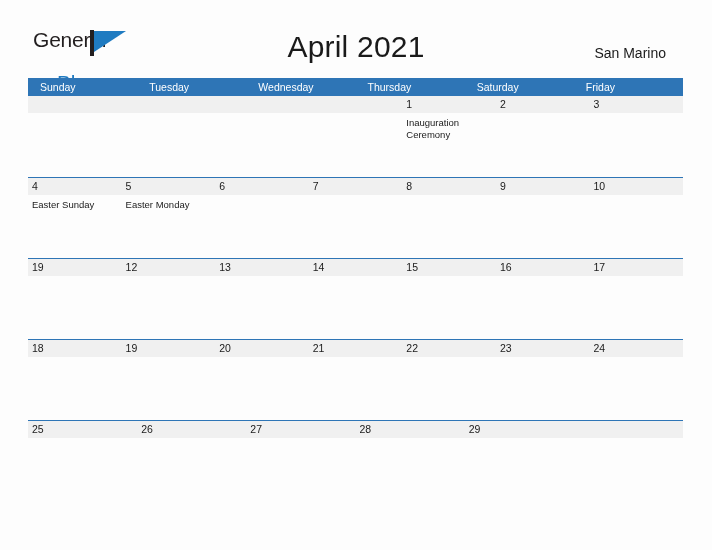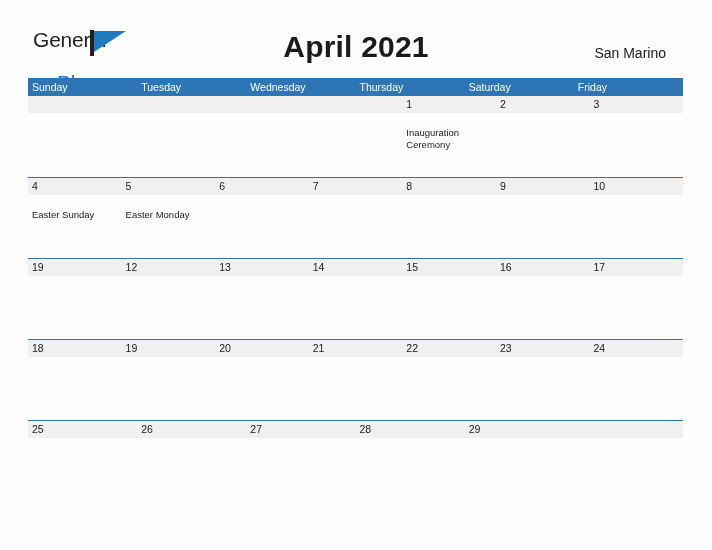--- a/index.html
+++ b/index.html
@@ -84,21 +84,21 @@
     border-bottom: 21px solid transparent;
   }
 
   .title {
     position: absolute;
     left: 0;
     top: 30px;
     width: 712px;
     text-align: center;
     font-size: 30px;
-    font-weight: bold;
+    font-weight: normal;
     color: #1a1a1a;
     letter-spacing: 0.2px;
   }
 
   .location {
     position: absolute;
     right: 46px;
     top: 45px;
     font-size: 14px;
     color: #1a1a1a;
@@ -117,21 +117,21 @@
     display: flex;
     width: 100%;
     height: 18px;
     background: #2e75b6;
   }
   .weekday {
     flex: 1 1 0;
     color: #ffffff;
     font-size: 10.5px;
     line-height: 18px;
-    padding-left: 4px;
+    padding-left: 12px;
     box-sizing: border-box;
     white-space: nowrap;
     overflow: hidden;
   }
 
   .week {
     position: relative;
     width: 100%;
     height: 81px;
     background: #fdfdfd;
@@ -171,21 +171,21 @@
     line-height: 17px;
     color: #1a1a1a;
     height: 17px;
   }
   .day-number.empty {
     color: transparent;
   }
   .day-event {
     position: relative;
     z-index: 2;
-    margin-top: 14px;
+    margin-top: 4px;
     font-size: 9.5px;
     line-height: 11.5px;
     color: #1a1a1a;
     padding-right: 6px;
     word-wrap: break-word;
   }
 </style>
 </head>
 <body>
 

